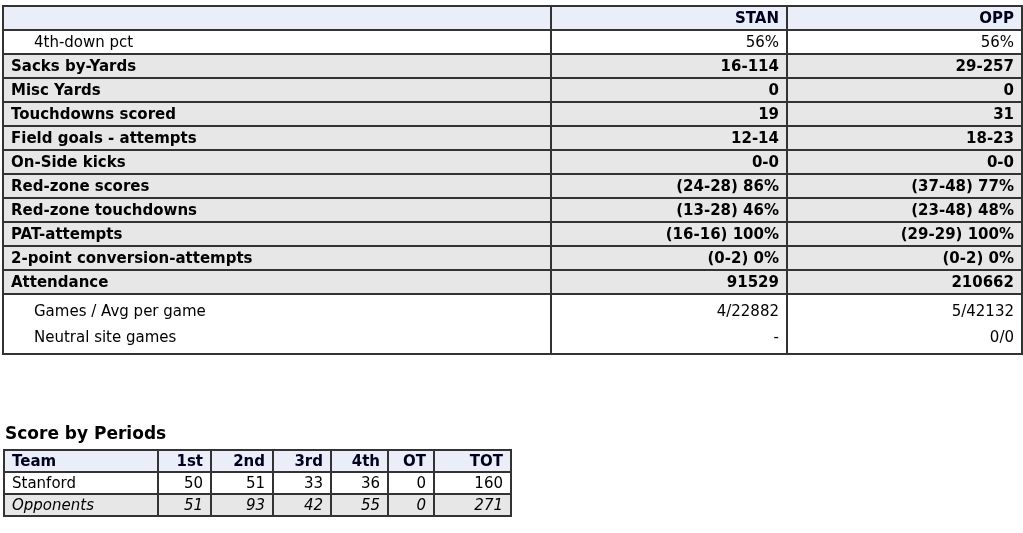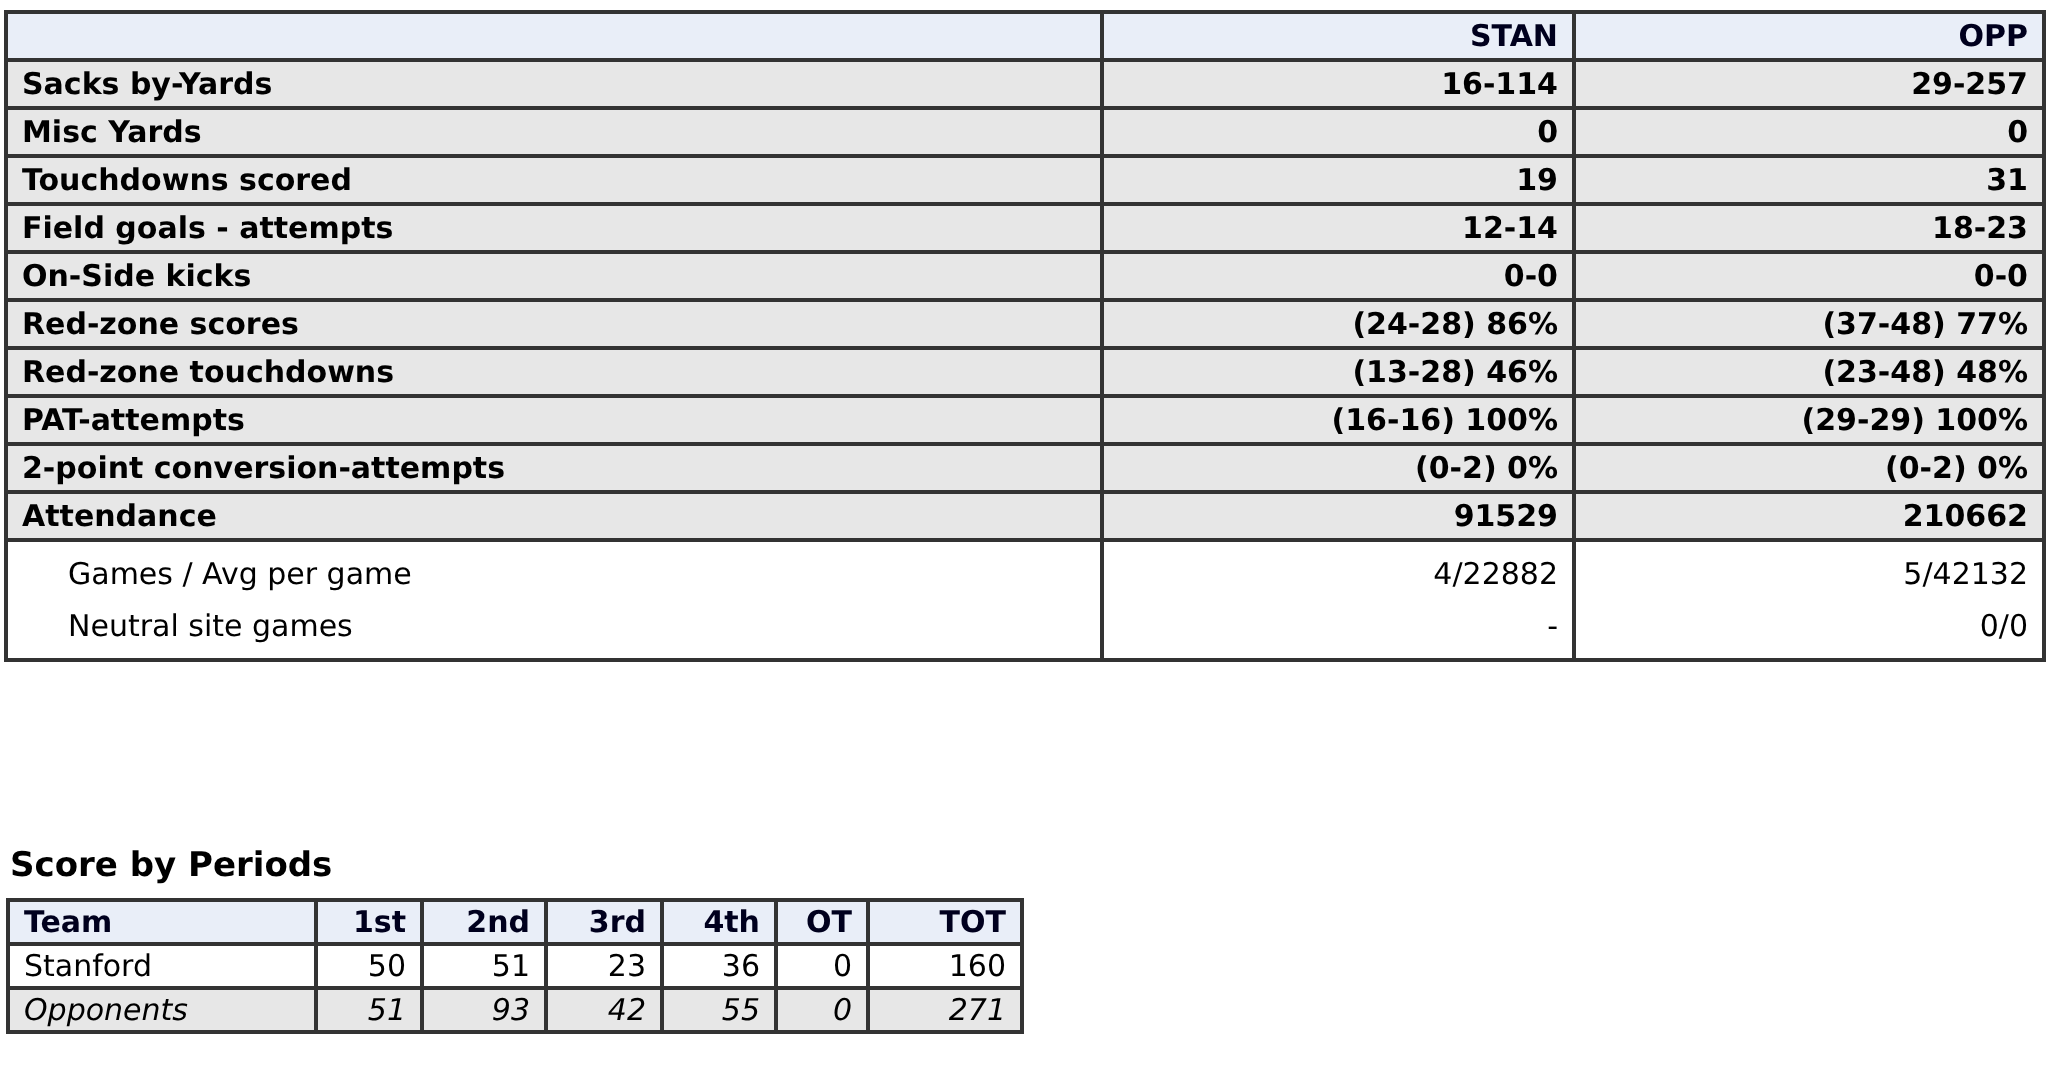--- a/index.html
+++ b/index.html
@@ -110,20 +110,25 @@
       <col style="width:235px">
     </colgroup>
     <thead>
       <tr>
         <th class="label"></th>
         <th>STAN</th>
         <th>OPP</th>
       </tr>
     </thead>
     <tbody id="stats-body">
+        <tr class="plain-row">
+          <td class="label indent">4th-down pct</td>
+          <td class="val">56%</td>
+          <td class="val">56%</td>
+        </tr>
         <tr class="bold-row">
           <td class="label">Sacks by-Yards</td>
           <td class="val">16-114</td>
           <td class="val">29-257</td>
         </tr>
         <tr class="bold-row">
           <td class="label">Misc Yards</td>
           <td class="val">0</td>
           <td class="val">0</td>
         </tr>
@@ -205,21 +210,21 @@
           <th>4th</th>
           <th>OT</th>
           <th>TOT</th>
         </tr>
     </thead>
     <tbody id="score-body">
         <tr>
           <td class="team-col">Stanford</td>
           <td>50</td>
           <td>51</td>
-          <td>23</td>
+          <td>33</td>
           <td>36</td>
           <td>0</td>
           <td>160</td>
         </tr>
         <tr class="alt">
           <td class="team-col">Opponents</td>
           <td>51</td>
           <td>93</td>
           <td>42</td>
           <td>55</td>

